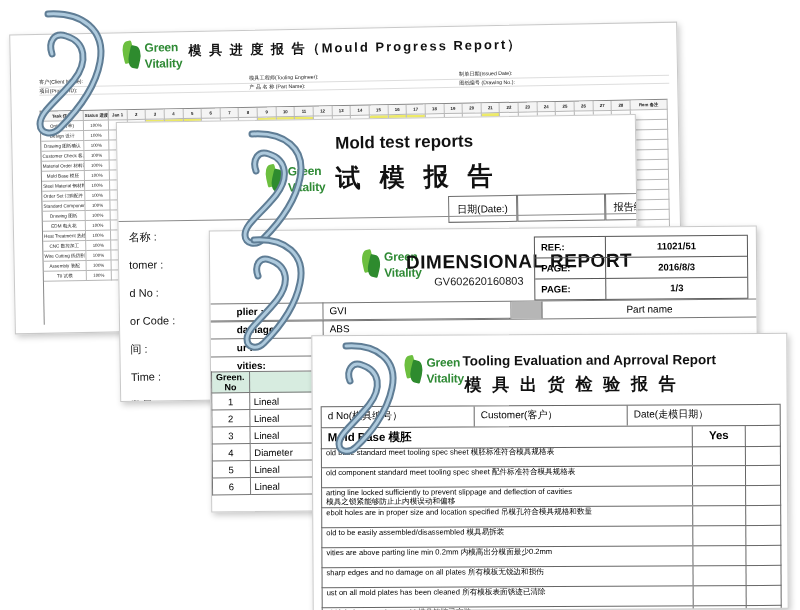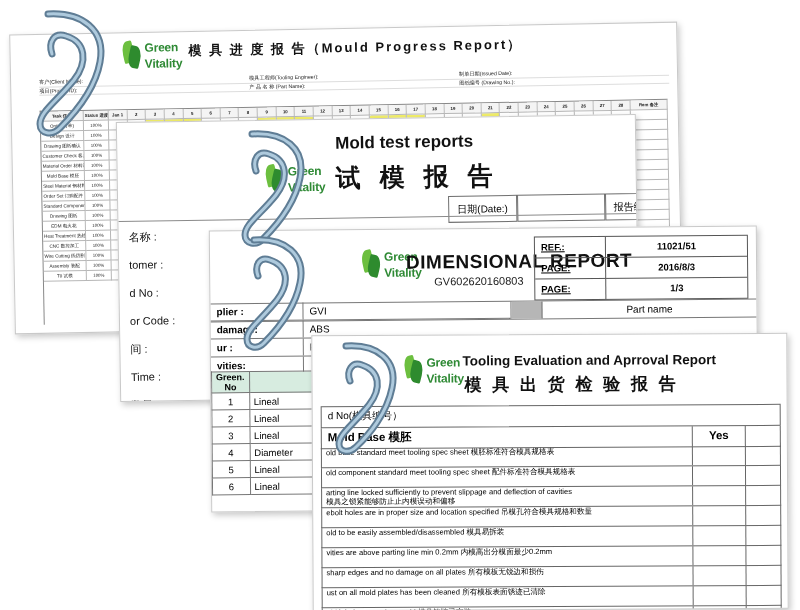--- a/index.html
+++ b/index.html
@@ -230,21 +230,20 @@
     border-bottom: 1px solid #555;
     height: 20px;
     line-height: 20px;
   }
   #doc3 .d3-refbox .r:last-child { border-bottom: none; }
   #doc3 .d3-refbox .k {
     width: 64px;
     padding-left: 6px;
     border-right: 1px solid #555;
     font-weight: bold;
-    text-decoration: underline;
   }
   #doc3 .d3-refbox .v { flex: 1; text-align: center; font-weight: bold; }
   #doc3 .d3-bar {
     position: absolute;
     left: 0; right: 0; top: 72px;
     height: 17px;
     display: flex;
     border-top: 1px solid #777;
     border-bottom: 1px solid #777;
     font-size: 10px;
@@ -263,20 +262,21 @@
     height: 17px;
     line-height: 17px;
     border-bottom: 1px solid #777;
   }
   #doc3 .d3-left .row .k {
     width: 86px;
     padding-left: 6px;
     border-right: 1px solid #777;
     white-space: nowrap;
     font-weight: bold;
+    margin-left: 20px;
   }
   #doc3 .d3-left .row .v { padding-left: 6px; }
   #doc3 .d3-tbl {
     position: absolute;
     left: 0; top: 140px;
     width: 300px;
     border-collapse: collapse;
     font-size: 9.5px;
   }
   #doc3 .d3-tbl th, #doc3 .d3-tbl td {
@@ -1113,20 +1113,22 @@
         </span>
       <span class="txt">
         <span class="t1">Green</span><br>
         <span class="t2">Vitality</span>
       </span>
     </div>
     <div class="d4-title-en">Tooling Evaluation and Aprroval Report</div>
     <div class="d4-title-cn">模 具 出 货 检 验 报 告</div>
     <div class="d4-info">
       <div class="c">d No(模具编号）</div>
+      <div class="c">Customer(客户）</div>
+      <div class="c">Date(走模日期）</div>
     </div>
     <div class="d4-sechead">
       <div class="t">Mold Base 模胚</div>
       <div class="yes">Yes</div>
       <div class="no"></div>
     </div>
     <div class="d4-rows" id="doc4-rows">
         <div class="r">
           <div class="t">
             <span class="en">old base standard meet tooling spec sheet 模胚标准符合模具规格表</span>

